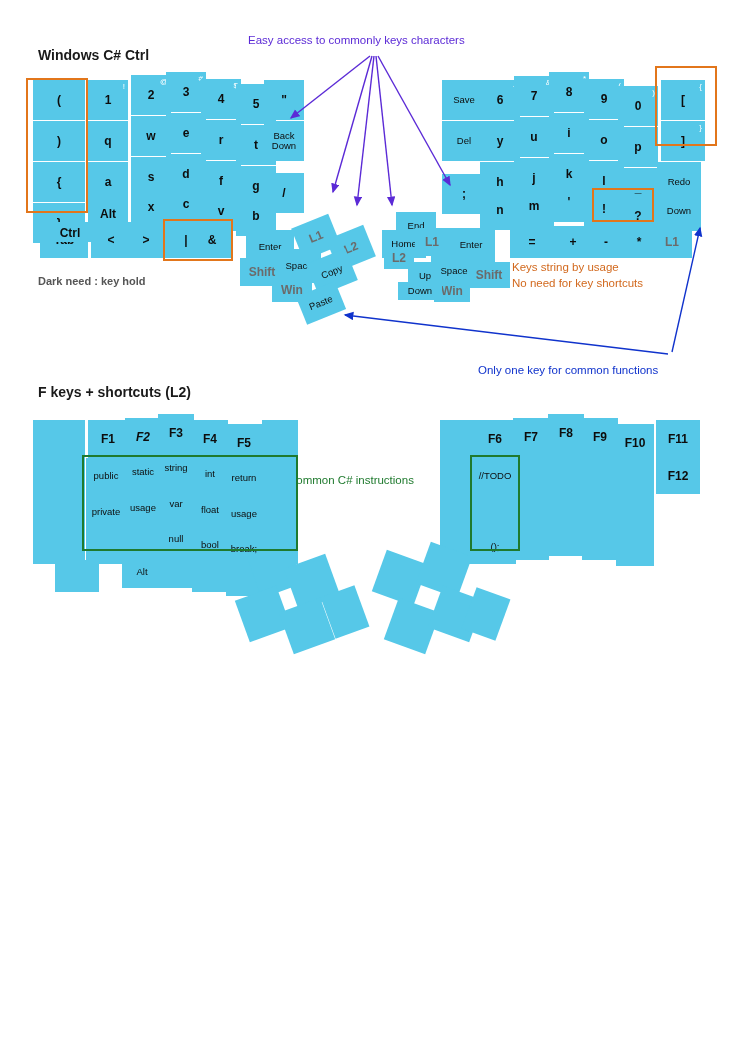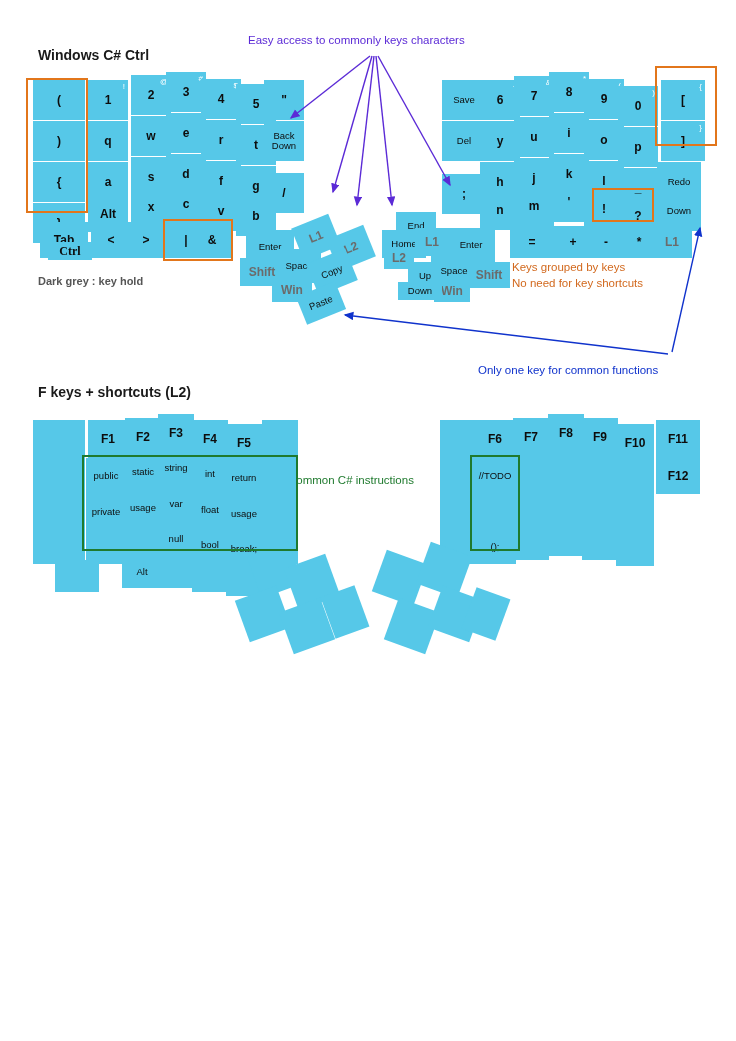--- a/index.html
+++ b/index.html
@@ -29,24 +29,24 @@
 </style>
 </head>
 <body>
 
 <div class="layer">
 
   <div class="title" style="left:38px;top:47px;">Windows C# Ctrl</div>
   <div class="title" style="left:38px;top:384px;">F keys + shortcuts (L2)</div>
 
   <div class="note purple" style="left:248px;top:34px;">Easy access to commonly keys characters</div>
-  <div class="note orange" style="left:512px;top:261px;">Keys grouped by keys</div>
+  <div class="note orange" style="left:512px;top:261px;">Keys string by usage</div>
   <div class="note orange" style="left:512px;top:277px;">No need for key shortcuts</div>
   <div class="note blue" style="left:478px;top:364px;">Only one key for common functions</div>
-  <div class="note grey" style="left:38px;top:275px;">Dark grey : key hold</div>
+  <div class="note grey" style="left:38px;top:275px;">Dark need : key hold</div>
   <div class="note green" style="left:288px;top:474px;">Common C# instructions</div>
 
   <div id="keys-root">
       <div class="key" style="left: 33px; top: 80px; width: 52px; height: 40px;">
         <div class="lbl" style="white-space: pre-line;">(</div>
       </div>
       <div class="key" style="left: 88px; top: 80px; width: 40px; height: 40px;">
         <div class="lbl" style="white-space: pre-line;">1</div>
         <div class="sup">!</div>
       </div>
@@ -141,21 +141,21 @@
       </div>
       <div class="key" style="left: 166px; top: 222px; width: 40px; height: 36px;">
         <div class="lbl" style="white-space: pre-line;">|</div>
       </div>
       <div class="key" style="left: 192px; top: 222px; width: 40px; height: 36px;">
         <div class="lbl" style="white-space: pre-line;">&amp;</div>
       </div>
       <div class="key" style="left: 88px; top: 205px; width: 40px; height: 18px;">
         <div class="lbl" style="white-space: pre-line;">Alt</div>
       </div>
-      <div class="key" style="left: 48px; top: 242px; width: 44px; height: 18px; font-family: Liberation Serif, serif;">
+      <div class="key" style="left: 48px; top: 224px; width: 44px; height: 18px;">
         <div class="lbl" style="white-space: pre-line;">Ctrl</div>
       </div>
       <div class="key hold" style="left: 296px; top: 220px; width: 40px; height: 34px; transform: rotate(-22deg);">
         <div class="lbl" style="white-space: pre-line;">L1</div>
       </div>
       <div class="key hold" style="left: 331px; top: 231px; width: 40px; height: 34px; transform: rotate(-22deg);">
         <div class="lbl" style="white-space: pre-line;">L2</div>
       </div>
       <div class="key" style="left: 246px; top: 230px; width: 48px; height: 34px;">
         <div class="lbl small" style="white-space: pre-line;">Enter</div>
@@ -309,21 +309,21 @@
       <div class="key hold" style="left: 652px; top: 226px; width: 40px; height: 32px;">
         <div class="lbl" style="white-space: pre-line;">L1</div>
       </div>
       <div class="key" style="left: 33px; top: 420px; width: 52px; height: 38px;">
         <div class="lbl" style="white-space: pre-line;"></div>
       </div>
       <div class="key" style="left: 88px; top: 420px; width: 40px; height: 38px;">
         <div class="lbl" style="white-space: pre-line;">F1</div>
       </div>
       <div class="key" style="left: 125px; top: 418px; width: 36px; height: 38px;">
-        <div class="lbl" style="white-space: pre-line;">F2</div>
+        <div class="lbl" style="white-space: pre-line; font-style: italic;">F2</div>
       </div>
       <div class="key" style="left: 158px; top: 414px; width: 36px; height: 38px;">
         <div class="lbl" style="white-space: pre-line;">F3</div>
       </div>
       <div class="key" style="left: 192px; top: 420px; width: 36px; height: 38px;">
         <div class="lbl" style="white-space: pre-line;">F4</div>
       </div>
       <div class="key" style="left: 226px; top: 424px; width: 36px; height: 38px;">
         <div class="lbl" style="white-space: pre-line;">F5</div>
       </div>

